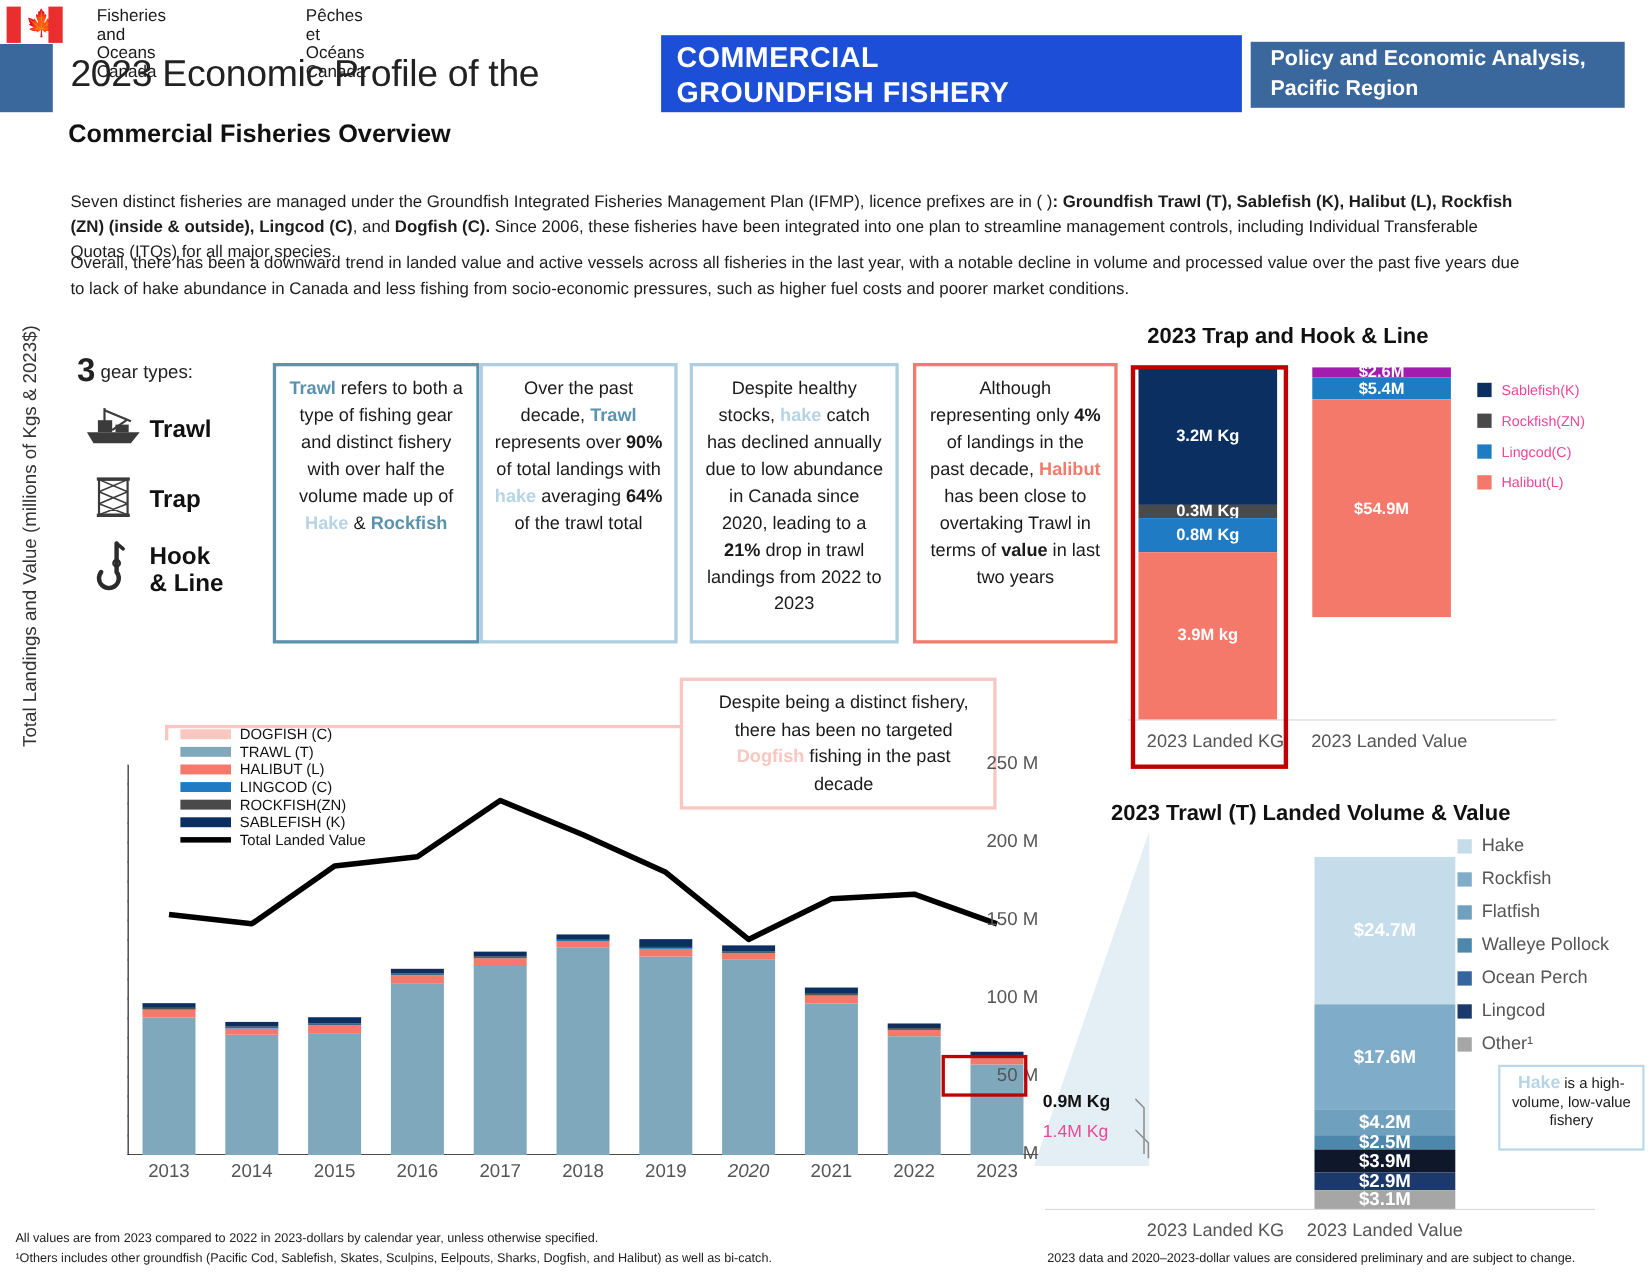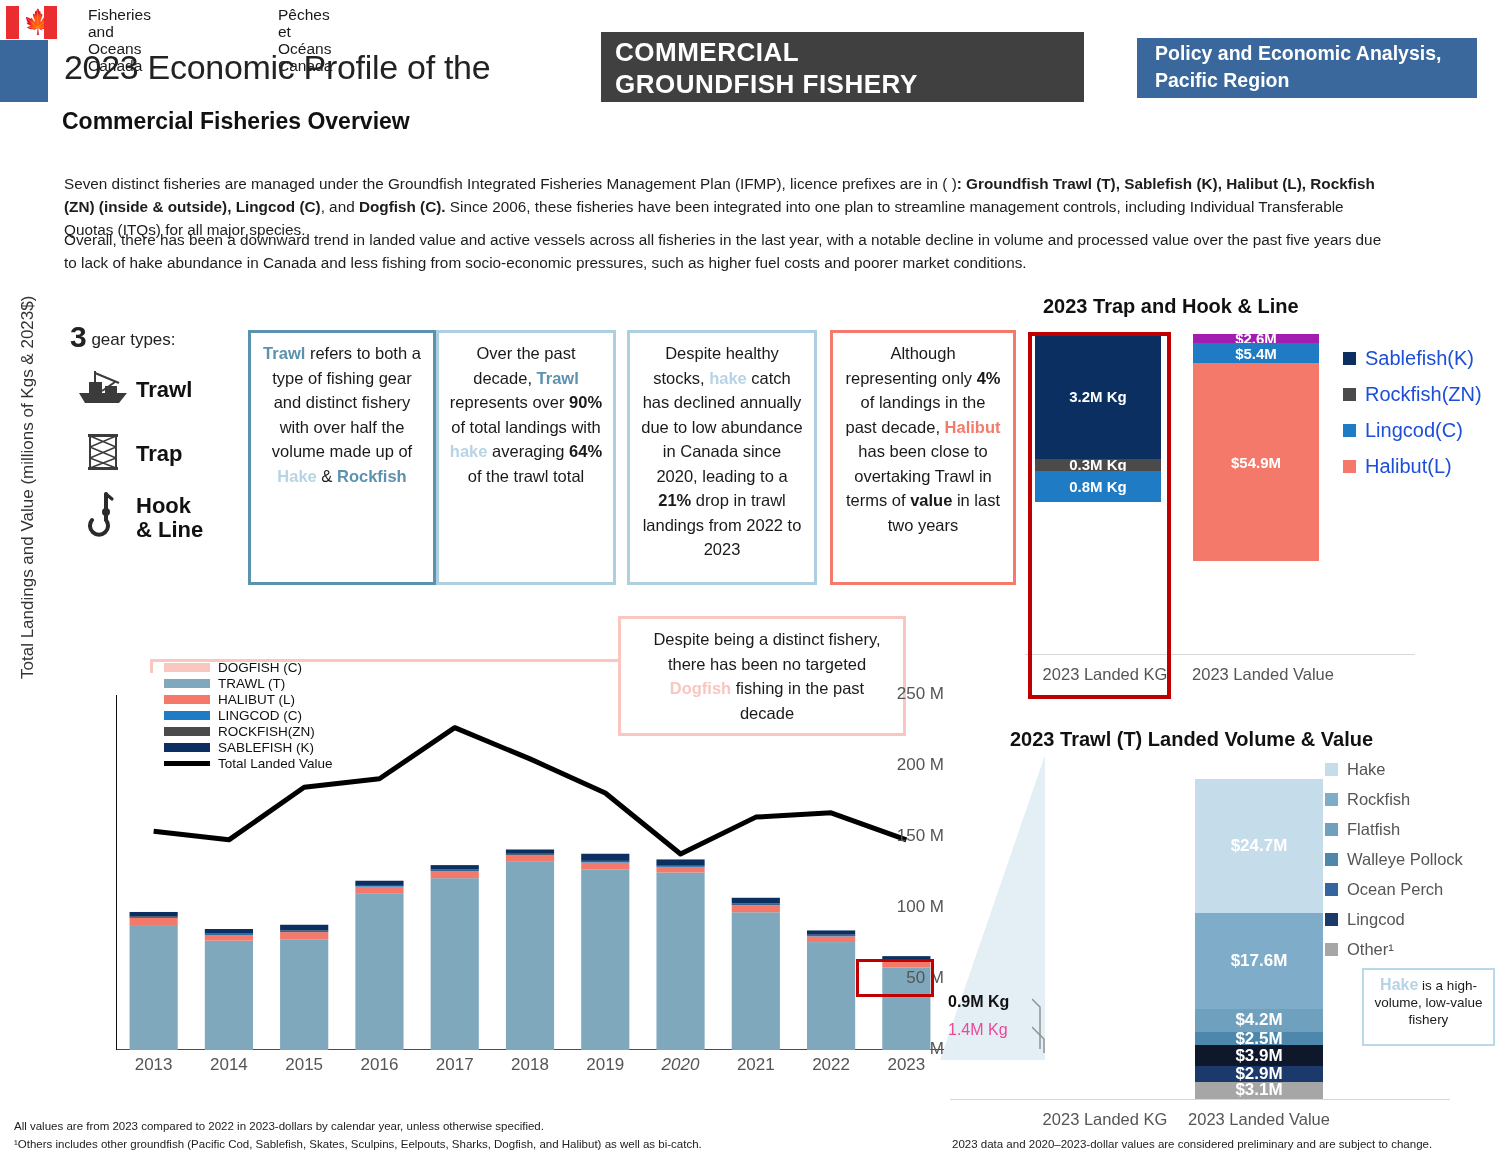--- a/index.html
+++ b/index.html
@@ -16,21 +16,21 @@
   .flag-block { position:absolute; left:0; top:0; width:62px; height:45px; }
   .flag-block .fl, .flag-block .fr { position:absolute; top:6px; width:13px; height:33px; background:#ea2d2e; }
   .flag-block .fl { left:6px; } .flag-block .fr { left:44px; }
   .flag-block .fc { position:absolute; left:19px; top:6px; width:25px; height:33px; background:#fff; }
   .flag-block .maple { position:absolute; left:23px; top:11px; font-size:24px; color:#ea2d2e; line-height:22px; }
   .blue-square { position:absolute; left:0; top:40px; width:48px; height:62px; background:#3a679c; }
   .wordmark { position:absolute; left:88px; top:6px; font-size:15.5px; line-height:17px; color:#1a1a1a; }
   .wordmark .en { position:absolute; left:0; top:0; white-space:pre-line; }
   .wordmark .fr2 { position:absolute; left:190px; top:0; white-space:pre-line; }
   #main-title { position:absolute; left:64px; top:48px; font-size:34px; font-weight:400; color:#222; letter-spacing:-0.3px; }
-  #title-banner { position:absolute; left:601px; top:32px; width:483px; height:70px; background:#404040;
+  #title-banner { position:absolute; left:601px; top:32px; width:528px; height:70px; background:#1d4ed8;
      color:#fff; font-size:26px; font-weight:bold; line-height:32px; padding:4px 0 0 14px; letter-spacing:0.5px; }
   #dept-banner { position:absolute; left:1137px; top:38px; width:340px; height:60px; background:#3a679c;
      color:#fff; font-size:19.5px; font-weight:bold; line-height:27px; padding:2px 0 0 18px; }
 
   
   #overview-heading { position:absolute; left:62px; top:108px; font-size:23px; font-weight:bold; color:#111; }
   .para { position:absolute; left:64px; width:1330px; font-size:15.3px; line-height:23px; color:#1d1d1d; }
   #para1 { top:128px;margin-top:44px; }
   #para2 { top:228px; }
   .para b { font-weight:bold; }
@@ -69,21 +69,21 @@
 
   
   #trap-title { position:absolute; left:1043px; top:295px; font-size:20px; font-weight:bold; color:#111; }
   #trap-chart { position:absolute; left:1025px; top:325px; width:400px; height:375px; }
   #trap-redbox { position:absolute; left:1028px; top:332px; width:143px; height:367px; border:4px solid #c00000; }
   .bar { position:absolute; bottom:46px; }
   .seg { position:relative; color:#fff; font-weight:bold; font-size:15px;
          display:flex; align-items:center; justify-content:center; }
   .axisline { position:absolute; left:0; bottom:45px; height:1px; background:#d8d8d8; }
   .xlab { position:absolute; bottom:16px; font-size:16.5px; color:#555; text-align:center; }
-  .legend { position:absolute; font-size:20px; color:#1d4ed8; }
+  .legend { position:absolute; font-size:13px; color:#ec4899; }
   .legend .lrow { display:flex; align-items:center; margin-bottom:13px; }
   .swatch { width:13px; height:13px; margin-right:9px; flex:0 0 auto; }
 
   
   #trawl-title { position:absolute; left:1010px; top:728px; font-size:20px; font-weight:bold; color:#111; }
   #trawl-chart { position:absolute; left:940px; top:755px; width:560px; height:390px; }
   #trawl-legend { position:absolute; left:1325px; top:760px; font-size:16.5px; color:#555; }
   #trawl-legend .lrow { display:flex; align-items:center; margin-bottom:11px; }
   .zoomwedge { position:absolute; left:940px; top:755px; width:105px; height:305px; }
 
@@ -192,20 +192,23 @@
   <div class="axisline" style="width:390px;"></div>
   <div class="bar" style="left:10px; width:126px; height:320px;">
       <div class="seg" style="height: 124.878px; background: rgb(11, 47, 97); font-size: 15px;">
         <span>3.2M Kg</span>
       </div>
       <div class="seg" style="height: 11.7073px; background: rgb(74, 74, 74); font-size: 15px;">
         <span style="position: absolute; line-height: 11.7073px; white-space: nowrap;">0.3M Kg</span>
       </div>
       <div class="seg" style="height: 31.2195px; background: rgb(30, 123, 196); font-size: 15px;">
         <span>0.8M Kg</span>
+      </div>
+      <div class="seg" style="height: 152.195px; background: rgb(244, 121, 107); font-size: 15px;">
+        <span>3.9M kg</span>
       </div>
     </div>
   <div class="bar" style="left:168px; width:126px; height:320px;">
       <div class="seg" style="height: 9.39052px; background: #a21caf; font-size: 15px;">
         <span style="position: absolute; line-height: 9.39052px; white-space: nowrap;">$2.6M</span>
       </div>
       <div class="seg" style="height: 19.5034px; background: rgb(30, 123, 196); font-size: 15px;">
         <span>$5.4M</span>
       </div>
       <div class="seg" style="height: 198.284px; background: rgb(244, 121, 107); font-size: 15px;">

